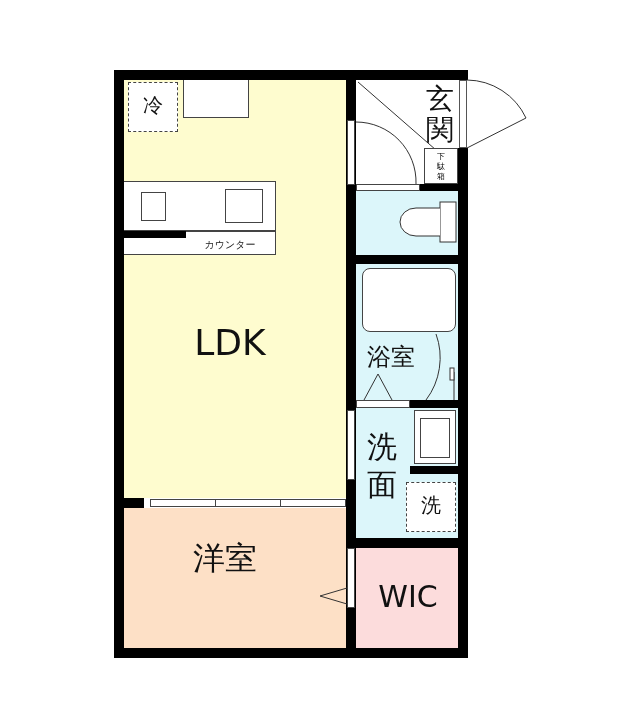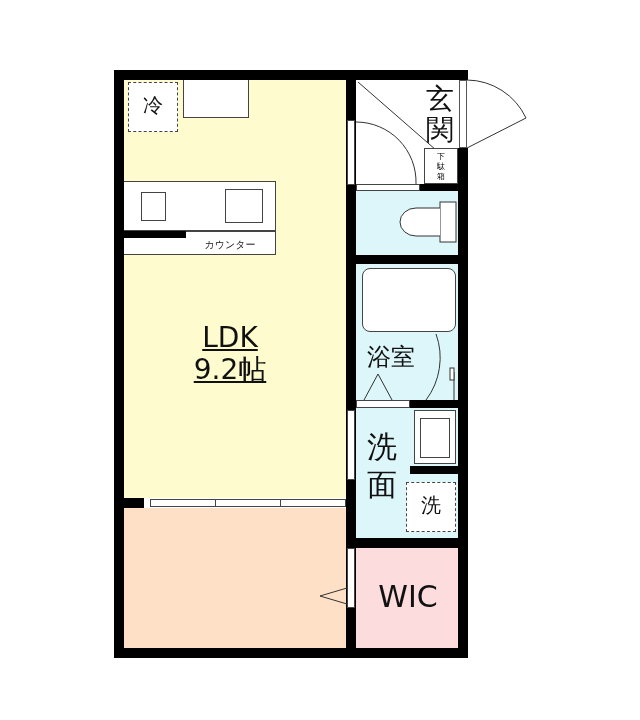--- a/index.html
+++ b/index.html
@@ -94,19 +94,19 @@
 <div class="lbl" style="left:128px;top:94px;width:50px;font-size:20px;">冷</div>
 <div class="abs" style="left:183px;top:80px;width:66px;height:38px;background:#fff;border:1px solid #444;border-top:none;"></div>
 
 <div class="abs" style="left:124px;top:181px;width:152px;height:50px;background:#fff;border:1px solid #444;border-left:none;"></div>
 <div class="abs" style="left:141px;top:192px;width:25px;height:29px;background:#fff;border:1px solid #444;"></div>
 <div class="abs" style="left:225px;top:189px;width:38px;height:34px;background:#fff;border:1px solid #444;"></div>
 <div class="abs" style="left:124px;top:231px;width:152px;height:24px;background:#fff;border:1px solid #444;border-left:none;"></div>
 <div class="wall" style="left:124px;top:231px;width:62px;height:7px;"></div>
 <div class="abs" style="left:190px;top:238px;width:80px;font-size:10px;color:#222;text-align:center;">カウンター</div>
 
-<div class="lbl" style="left:160px;top:322px;width:140px;font-size:28px;line-height:1.15;text-decoration:underline;">
+<div class="lbl" style="left:160px;top:322px;width:140px;font-size:36px;line-height:1.15;">
   <div>LDK</div>
-  <div>9.2帖</div>
 </div>
 <div class="lbl" style="left:170px;top:540px;width:110px;font-size:32px;line-height:1.15;">
+  <div>洋室</div>
 </div>
 <div class="lbl" style="left:358px;top:580px;width:100px;font-size:30px;">WIC</div>
 
 </body></html>

